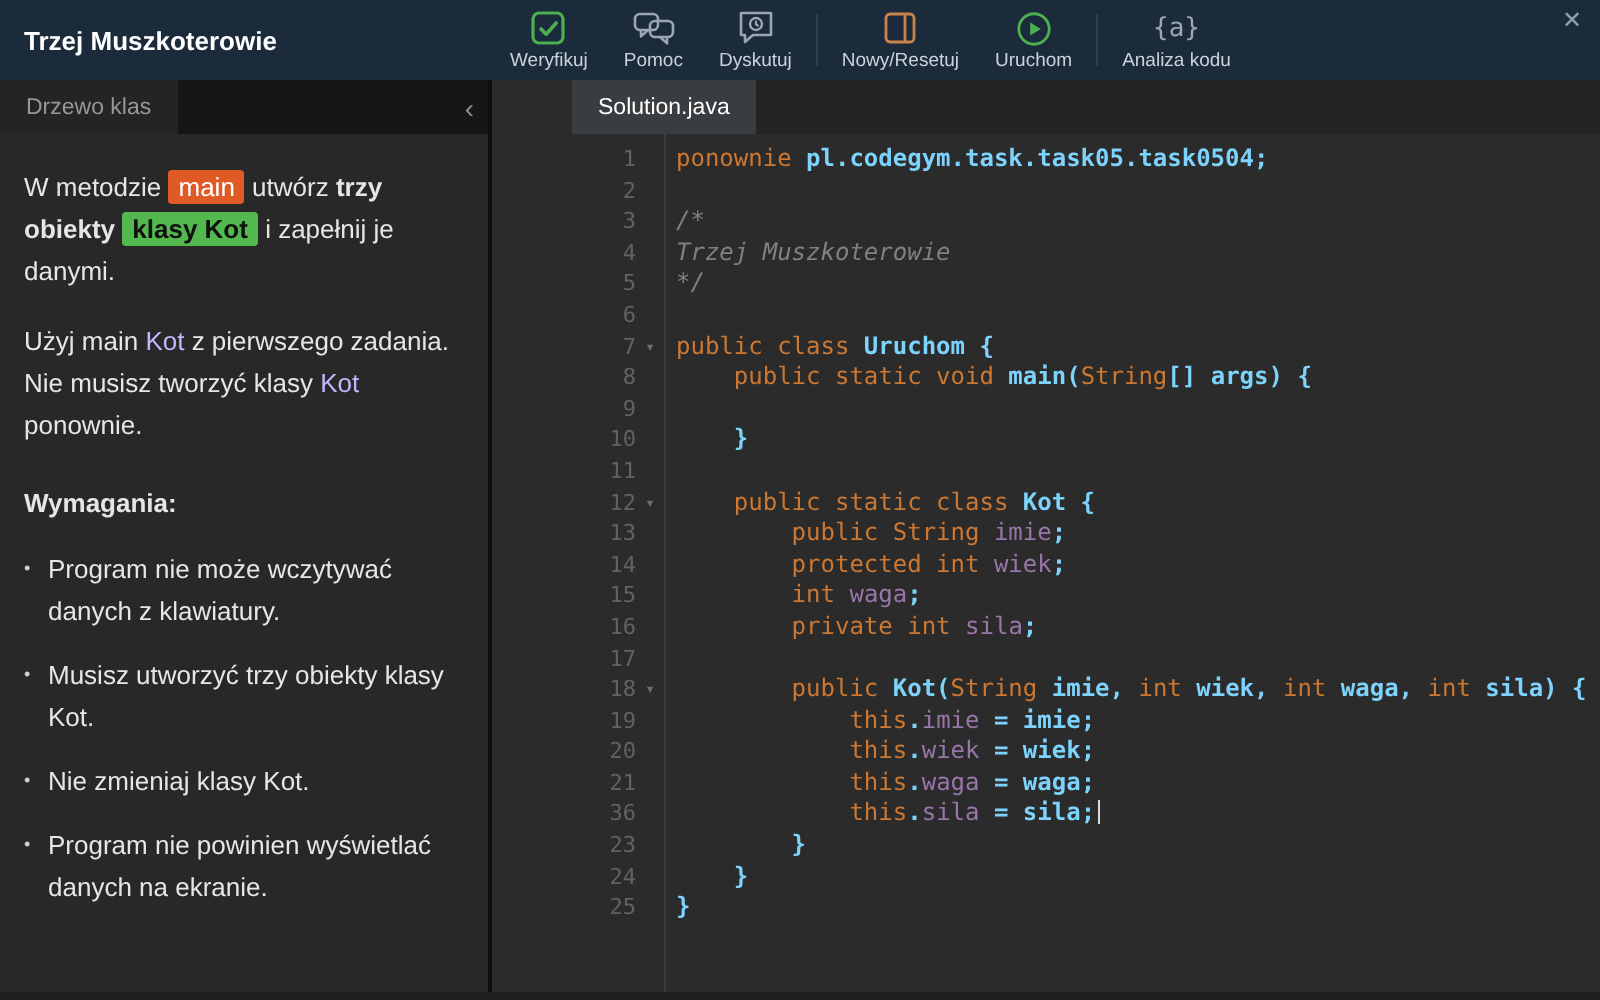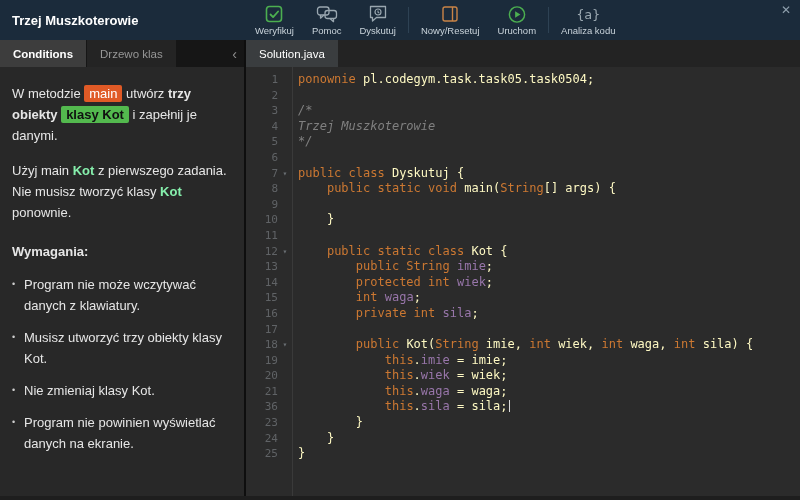--- a/index.html
+++ b/index.html
@@ -33,37 +33,37 @@
   .tab.active { background:#3d3d3d; color:#ffffff; font-weight:bold; }
   .collapse { position:absolute; right:7px; top:0; bottom:0; display:flex; align-items:center;
               color:#8f8f8f; font-size:14px; cursor:pointer; }
   .task { flex:1; padding:16px 12px 0 12px; color:#e6e6e6; font-size:13px; line-height:21px; overflow:hidden; }
   .task-p { margin-bottom:14px; }
   .task-h { font-weight:bold; margin:18px 0 12px 0; }
   .task-li { display:flex; margin-bottom:11px; }
   .task-li .dot { flex:0 0 12px; color:#cfcfcf; font-size:9px; line-height:21px; }
   .seg-plain { }
   .seg-bold { font-weight:bold; }
-  .seg-orange { color:#86efac; font-weight:bold; }
+  .seg-orange { color:#c4b5fd; font-weight:normal; }
   .seg-badge-orange { background:#e05a26; color:#ffffff; padding:1px 5px; border-radius:2px;margin-top:18px; }
   .seg-badge-green  { background:#53b94e; color:#101010; padding:1px 5px; border-radius:2px;font-weight:bold; }
 
   
-  .editor { flex:1; background:#2b2b2b; display:flex; flex-direction:column; min-width:0; }
+  .editor { flex:1; background:#2b2b2b; display:flex; flex-direction:column; min-width:0;padding-left:40px; }
   .editor-tabbar { background:#232323; }
   .editor-tabbar .tab.active { background:#3a3d3f; font-weight:normal; }
   .code { flex:1; position:relative; padding-top:5px;
           font-family:"DejaVu Sans Mono", monospace; font-size:12px; }
   .code::before { content:''; position:absolute; left:46px; top:0; bottom:0; width:1px; background:#3a3a3a; }
   .code-line { display:flex; height:15.6px; line-height:15.6px; white-space:pre; }
   .gutter-num { flex:0 0 32px; text-align:right; color:#606366; font-size:11px; }
   .fold { flex:0 0 14px; text-align:center; color:#6a6f73; font-size:8px; }
   .code-body { padding-left:6px; }
   .tk-kw { color:#cc7832; }
-  .tk-pl { color:#fef9c3; }
+  .tk-pl { color:#7dd3fc;font-weight:bold; }
   .tk-cm { color:#808080; font-style:italic; }
   .tk-fd { color:#9876aa; }
   .caret { display:inline-block; width:1.5px; height:12px; background:#dcdcdc; vertical-align:-2px; margin-left:1px; }
 </style>
 </head>
 <body>
 
 <div class="app">
 
   <header class="topbar">
@@ -133,21 +133,20 @@
       </div>
 
     </nav>
     <div class="close">✕</div>
   </header>
 
   <div class="main">
 
     <aside class="left">
       <div class="tabbar left-tabbar">
-        <div class="tab active">Conditions</div>
         <div class="tab">Drzewo klas</div>
         <div class="collapse">‹</div>
       </div>
       <div class="task">
           <div class="task-p"><span class="seg-plain">W metodzie </span><span class="seg-badge-orange">main</span><span class="seg-plain"> utwórz </span><span class="seg-bold">trzy obiekty</span><span class="seg-plain"> </span><span class="seg-badge-green">klasy Kot</span><span class="seg-plain"> i zapełnij je danymi.</span></div>
           <div class="task-p"><span class="seg-plain">Użyj main </span><span class="seg-orange">Kot</span><span class="seg-plain"> z pierwszego zadania. Nie musisz tworzyć klasy </span><span class="seg-orange">Kot</span><span class="seg-plain"> ponownie.</span></div>
           <div class="task-h"><span class="seg-bold">Wymagania:</span></div>
           <div class="task-li">
             <span class="dot">•</span>
             <span><span class="seg-plain">Program nie może wczytywać danych z klawiatury.</span></span>
@@ -171,21 +170,21 @@
       <div class="tabbar editor-tabbar">
         <div class="tab active">Solution.java</div>
       </div>
       <div class="code">
           <div class="code-line"><span class="gutter-num">1</span><span class="fold"></span><span class="code-body"><span class="tk-kw">ponownie</span><span class="tk-pl"> pl.codegym.task.task05.task0504;</span></span></div>
           <div class="code-line"><span class="gutter-num">2</span><span class="fold"></span><span class="code-body"></span></div>
           <div class="code-line"><span class="gutter-num">3</span><span class="fold"></span><span class="code-body"><span class="tk-cm">/*</span></span></div>
           <div class="code-line"><span class="gutter-num">4</span><span class="fold"></span><span class="code-body"><span class="tk-cm">Trzej Muszkoterowie</span></span></div>
           <div class="code-line"><span class="gutter-num">5</span><span class="fold"></span><span class="code-body"><span class="tk-cm">*/</span></span></div>
           <div class="code-line"><span class="gutter-num">6</span><span class="fold"></span><span class="code-body"></span></div>
-          <div class="code-line"><span class="gutter-num">7</span><span class="fold">▾</span><span class="code-body"><span class="tk-kw">public class</span><span class="tk-pl"> Dyskutuj {</span></span></div>
+          <div class="code-line"><span class="gutter-num">7</span><span class="fold">▾</span><span class="code-body"><span class="tk-kw">public class</span><span class="tk-pl"> Uruchom {</span></span></div>
           <div class="code-line"><span class="gutter-num">8</span><span class="fold"></span><span class="code-body"><span class="tk-pl">    </span><span class="tk-kw">public static void</span><span class="tk-pl"> main(</span><span class="tk-kw">String</span><span class="tk-pl">[] args) {</span></span></div>
           <div class="code-line"><span class="gutter-num">9</span><span class="fold"></span></div>
           <div class="code-line"><span class="gutter-num">10</span><span class="fold"></span><span class="code-body"><span class="tk-pl">    }</span></span></div>
           <div class="code-line"><span class="gutter-num">11</span><span class="fold"></span><span class="code-body"></span></div>
           <div class="code-line"><span class="gutter-num">12</span><span class="fold">▾</span><span class="code-body"><span class="tk-pl">    </span><span class="tk-kw">public static class</span><span class="tk-pl"> Kot {</span></span></div>
           <div class="code-line"><span class="gutter-num">13</span><span class="fold"></span><span class="code-body"><span class="tk-pl">        </span><span class="tk-kw">public String</span><span class="tk-pl"> </span><span class="tk-fd">imie</span><span class="tk-pl">;</span></span></div>
           <div class="code-line"><span class="gutter-num">14</span><span class="fold"></span><span class="code-body"><span class="tk-pl">        </span><span class="tk-kw">protected int</span><span class="tk-pl"> </span><span class="tk-fd">wiek</span><span class="tk-pl">;</span></span></div>
           <div class="code-line"><span class="gutter-num">15</span><span class="fold"></span><span class="code-body"><span class="tk-pl">        </span><span class="tk-kw">int</span><span class="tk-pl"> </span><span class="tk-fd">waga</span><span class="tk-pl">;</span></span></div>
           <div class="code-line"><span class="gutter-num">16</span><span class="fold"></span><span class="code-body"><span class="tk-pl">        </span><span class="tk-kw">private int</span><span class="tk-pl"> </span><span class="tk-fd">sila</span><span class="tk-pl">;</span></span></div>
           <div class="code-line"><span class="gutter-num">17</span><span class="fold"></span><span class="code-body"></span></div>

